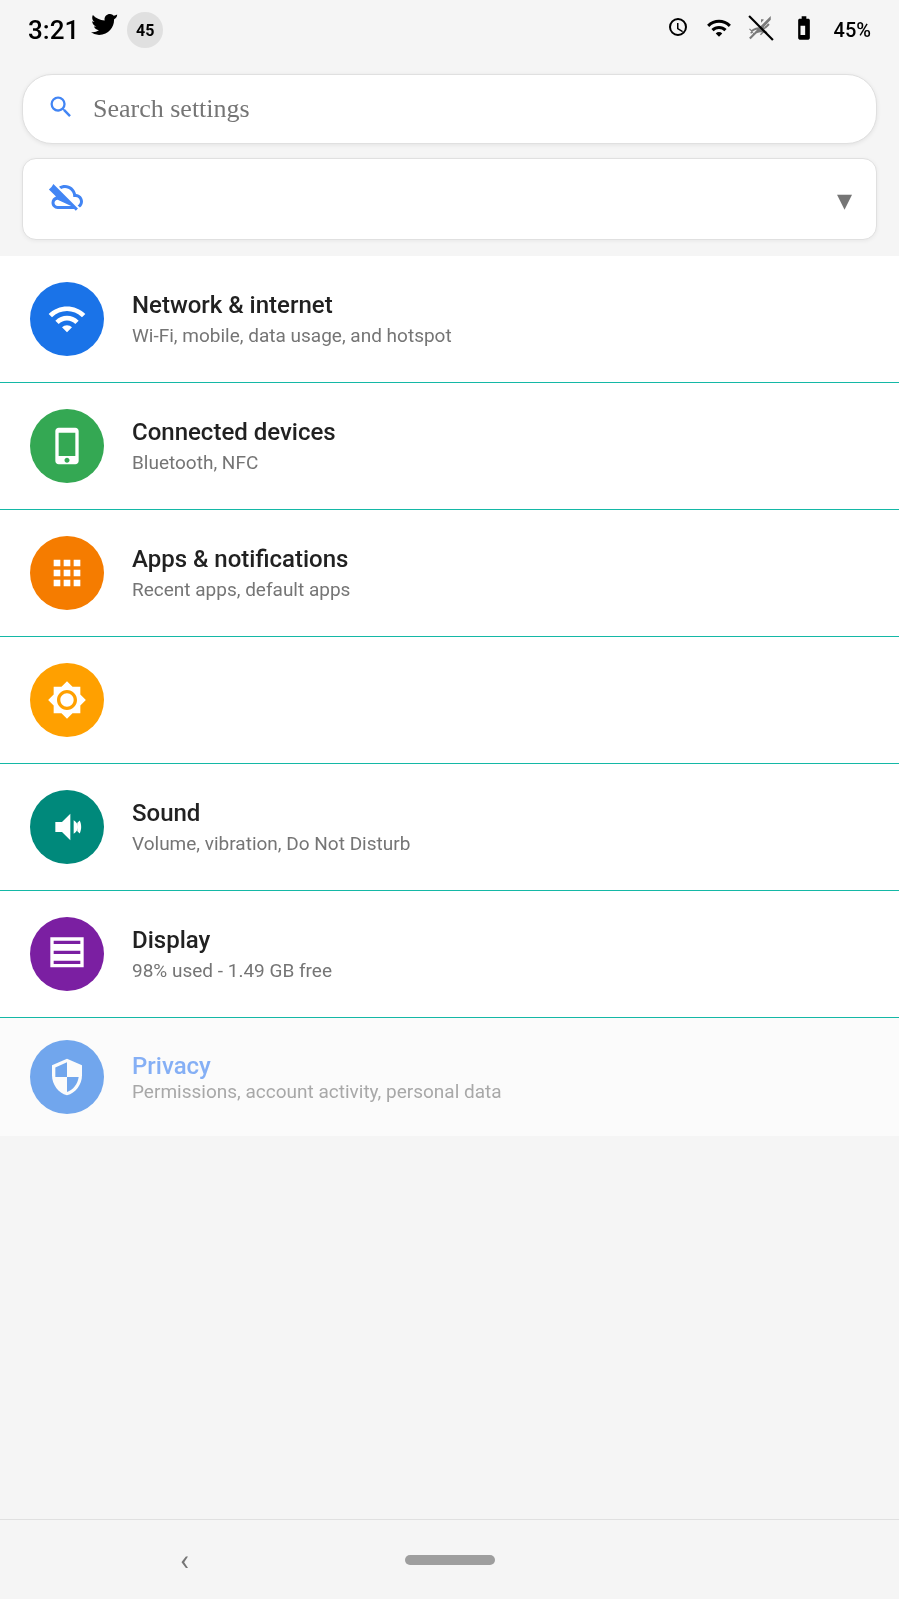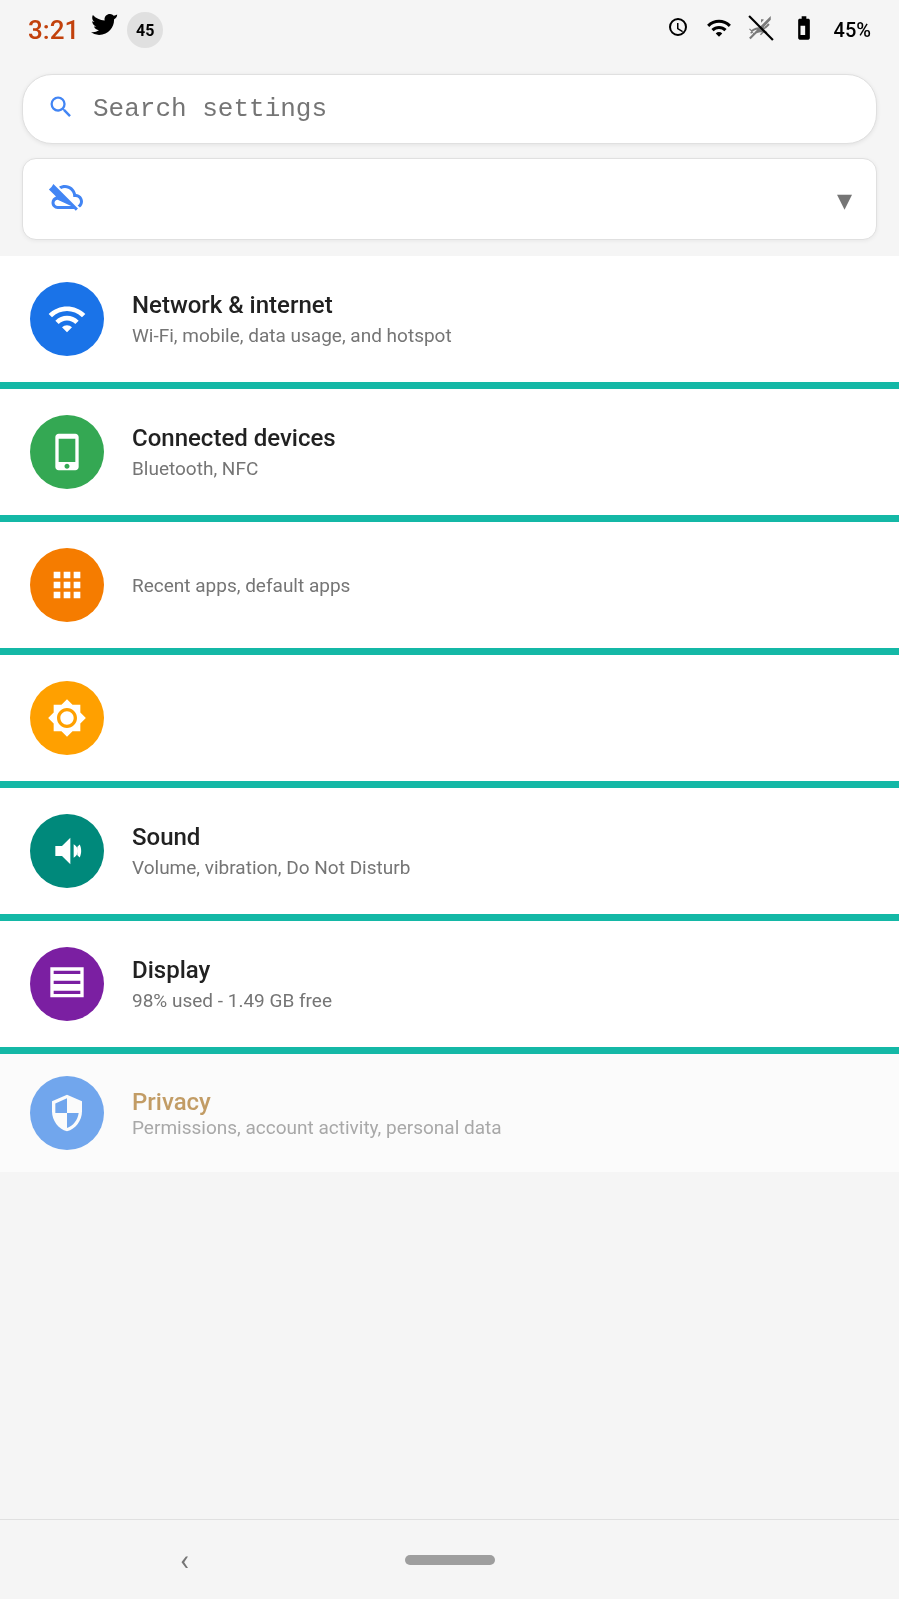--- a/index.html
+++ b/index.html
@@ -30,21 +30,21 @@
 
     .status-bar-left {
       display: flex;
       align-items: center;
       gap: 12px;
     }
 
     .status-time {
       font-size: 26px;
       font-weight: 500;
-      color: #c2410c;
+      color: #000000;
     }
 
     .status-icons-left {
       display: flex;
       align-items: center;
       gap: 8px;
     }
 
     .twitter-icon {
       font-size: 22px;
@@ -103,21 +103,21 @@
       color: #4285f4;
     }
 
     .search-input {
       border: none;
       outline: none;
       font-size: 26px;
       color: #9e9e9e;
       background: transparent;
       width: 100%;
-      font-family: Liberation Mono, monospace;
+      font-family: Liberation Serif, serif;
     }
 
     
     .wifi-banner {
       margin: 8px 22px 16px 22px;
       background-color: #ffffff;
       border-radius: 14px;
       border: 1px solid #e0e0e0;
       display: flex;
       align-items: center;
@@ -131,21 +131,21 @@
       background-color: #ffffff;
       padding: 0 0;
     }
 
     .settings-item {
       display: flex;
       align-items: center;
       padding: 26px 30px;
       cursor: pointer;
       background-color: #ffffff;
-      border-bottom: 7px solid #14b8a6;
+      border-bottom: 1px solid #14b8a6;
       transition: background 0.1s;
     }
 
     .icon-circle {
       width: 74px;
       height: 74px;
       border-radius: 50%;
       display: flex;
       align-items: center;
       justify-content: center;
@@ -235,21 +235,21 @@
     }
 
     .privacy-text-partial {
       display: flex;
       flex-direction: column;
     }
 
     .privacy-title-partial {
       font-size: 24px;
       font-weight: 500;
-      color: #a16207;
+      color: #3b82f6;
     }
 
     .privacy-subtitle-partial {
       font-size: 19px;
       color: #757575;
     }
   </style>
 </head>
 <body>
 
@@ -340,20 +340,21 @@
     </div>
   </div>
 
   <div class="settings-item">
     <div class="icon-circle bg-orange">
       <svg viewBox="0 0 24 24" fill="white">
         <path d="M4 8h4V4H4v4zm6 12h4v-4h-4v4zm-6 0h4v-4H4v4zm0-6h4v-4H4v4zm6 0h4v-4h-4v4zm6-10v4h4V4h-4zm-6 4h4V4h-4v4zm6 6h4v-4h-4v4zm0 6h4v-4h-4v4z"></path>
       </svg>
     </div>
     <div class="item-text">
+      <span class="item-title">Apps &amp; notifications</span>
       <span class="item-subtitle">Recent apps, default apps</span>
     </div>
   </div>
 
 
   <div class="settings-item">
     <div class="icon-circle bg-amber">
       <svg viewBox="0 0 24 24" fill="white">
         <path d="M20 8.69V4h-4.69L12 .69 8.69 4H4v4.69L.69 12 4 15.31V20h4.69L12 23.31 15.31 20H20v-4.69L23.31 12 20 8.69zM12 18c-3.31 0-6-2.69-6-6s2.69-6 6-6 6 2.69 6 6-2.69 6-6 6zm0-10c-2.21 0-4 1.79-4 4s1.79 4 4 4 4-1.79 4-4-1.79-4-4-4z"></path>
       </svg>

